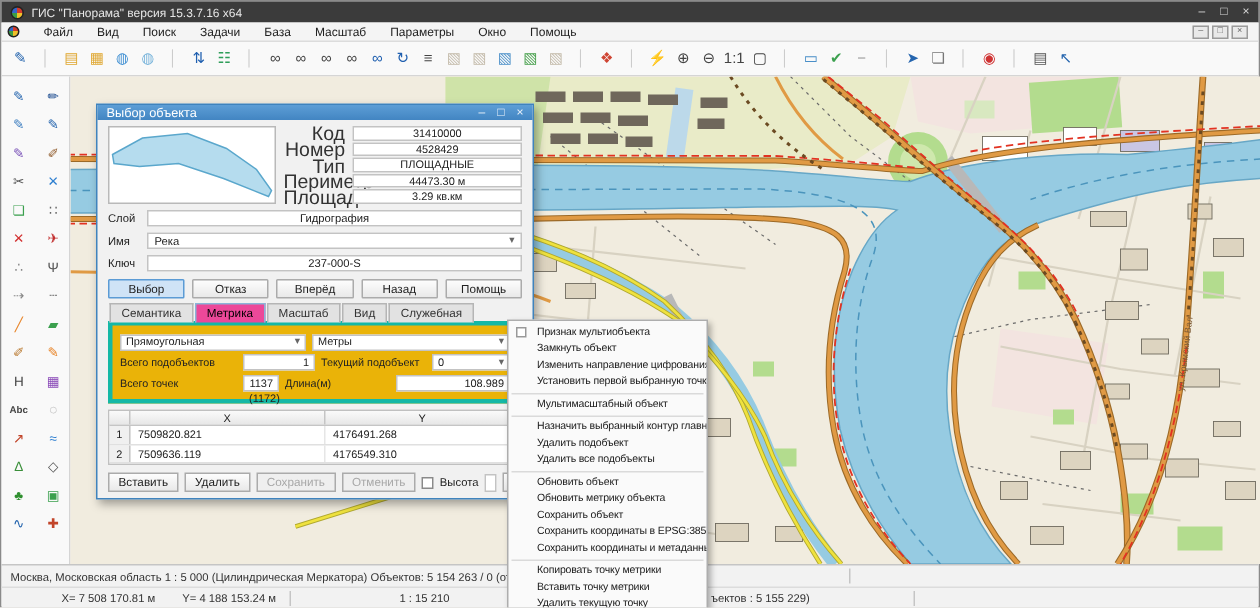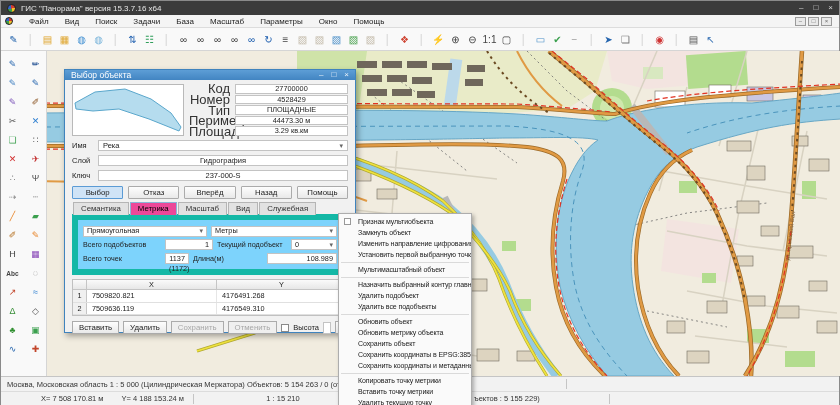--- a/index.html
+++ b/index.html
@@ -52,21 +52,21 @@
   .nrow label{width:26px;font-size:7.5px}
   .dselect{flex:1;background:#fff;border:1px solid #c3c3c3;height:11px;line-height:10px;padding:0 4px;display:flex;align-items:center;font-size:7.5px}
   .dselect .chev{margin-left:auto;color:#666;font-size:7px}
   .dselect.center{justify-content:center}
   .btnrow{display:flex;gap:5px;margin-top:5px}
   .dbtn{flex:1;height:13px;line-height:11.5px;text-align:center;font-size:7.8px;color:#222;background:linear-gradient(#fdfdfd,#e9e9e9);border:1px solid #ababab;border-radius:1px}
   .dbtn.primary{background:#cfe3f6;border-color:#5b9bd5}
   .tabrow{display:flex;margin-top:3px;padding-left:1px}
   .tab{padding:0 7px;height:13px;line-height:12px;font-size:7.8px;background:#e2e2e2;border:1px solid #b5b5b5;border-bottom:none;color:#333;margin-right:1px}
   .tab.active{background:#ec4899;border-color:#8ab4d8;color:#000;position:relative;z-index:2}
-  .panel{border:6px solid #14b8a6;background:#7dd3fc;padding:3px 5px;margin-top:-1px}
+  .panel{border:3px solid #14b8a6;background:#eab308;padding:3px 5px;margin-top:-1px}
   .prow{display:flex;align-items:center;margin:2.5px 0;gap:4px}
   .prow .lab{font-size:7.2px;color:#222}
   .pfield{background:#fff;border:1px solid #c3c3c3;height:11px;line-height:10px;padding:0 3px;font-size:7.3px;text-align:right}
   .pselect{background:#fff;border:1px solid #c3c3c3;height:11px;line-height:10px;padding:0 3px;font-size:7.3px;display:flex;align-items:center}
   .pselect .chev{margin-left:auto;color:#666;font-size:7px}
   .coordtable{margin-top:4px;border:1px solid #c0c0c0;background:#fff}
   .thead{display:flex;background:linear-gradient(#fafafa,#e7e7e7);border-bottom:1px solid #c5c5c5;height:10px}
   .thead .cnum{width:14px;border-right:1px solid #c5c5c5}
   .thead .cell{flex:1;text-align:center;font-size:7.3px;line-height:9px;border-right:1px solid #c5c5c5}
   .trow{display:flex;height:12.5px;border-bottom:1px solid #e0e0e0}
@@ -370,51 +370,51 @@
     <div class="dlg-body">
       <div class="info-section">
         <div class="preview">
           <svg width="110" height="50" viewBox="0 0 110 50" xmlns="http://www.w3.org/2000/svg">
             <path d="M2,18 L22,7 L52,4 L78,14 L98,28 L108,42 L106,46 L76,34 L46,24 L20,26 L3,24 Z" fill="#b5dcee" stroke="#5aa7cc" stroke-width="1"></path>
           </svg>
         </div>
         <div class="info-fields">
           <div class="ifrow">
               <label>Код</label>
-              <div class="ival">27700000</div>
+              <div class="ival">31410000</div>
             </div>
           <div class="ifrow">
               <label>Номер</label>
               <div class="ival">4528429</div>
             </div>
           <div class="ifrow">
               <label>Тип</label>
               <div class="ival">ПЛОЩАДНЫЕ</div>
             </div>
           <div class="ifrow">
               <label>Периметр</label>
               <div class="ival">44473.30 м</div>
             </div>
           <div class="ifrow">
               <label>Площадь</label>
               <div class="ival">3.29 кв.км</div>
             </div>
         </div>
+      </div>
+      <div class="nrow">
+        <label>Слой</label>
+        <div class="dselect center">
+            <span>Гидрография</span>
+          </div>
       </div>
       <div class="nrow">
         <label>Имя</label>
         <div class="dselect">
             <span>Река</span>
             <span class="chev">▾</span>
-          </div>
-      </div>
-      <div class="nrow">
-        <label>Слой</label>
-        <div class="dselect center">
-            <span>Гидрография</span>
           </div>
       </div>
       <div class="nrow">
         <label>Ключ</label>
         <div class="dselect center">
             <span>237-000-S</span>
           </div>
       </div>
       <div class="btnrow">
         <div class="dbtn primary">Выбор</div>

